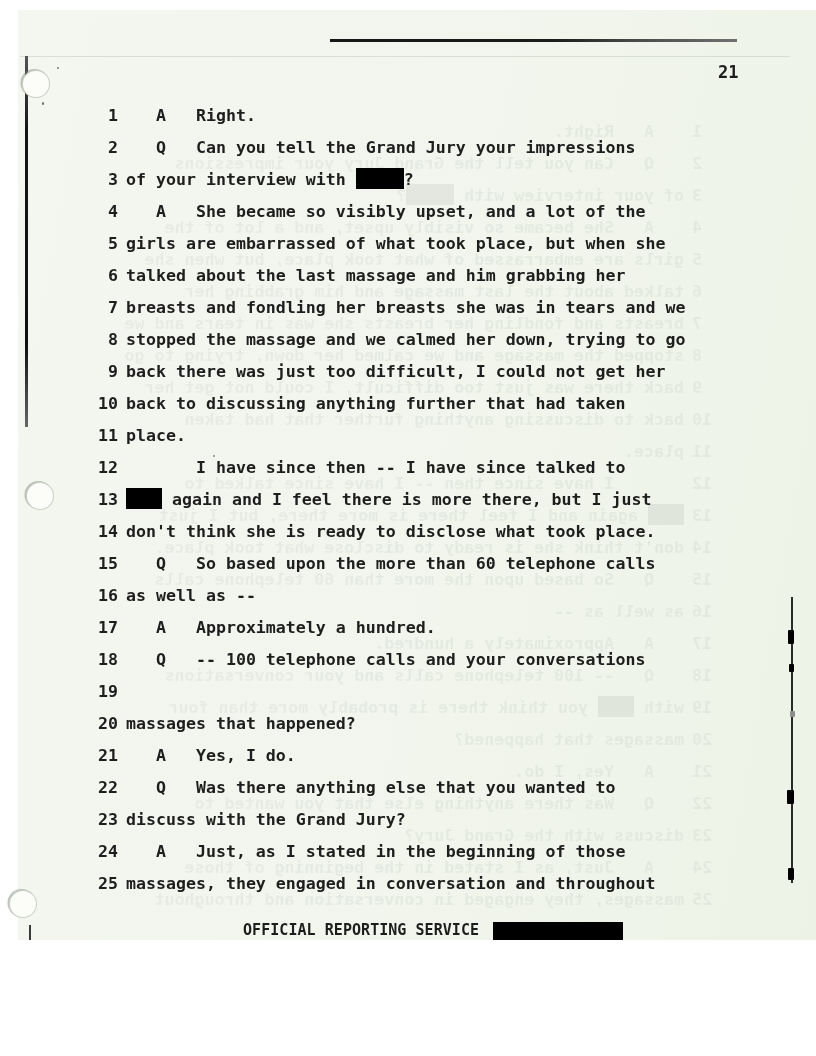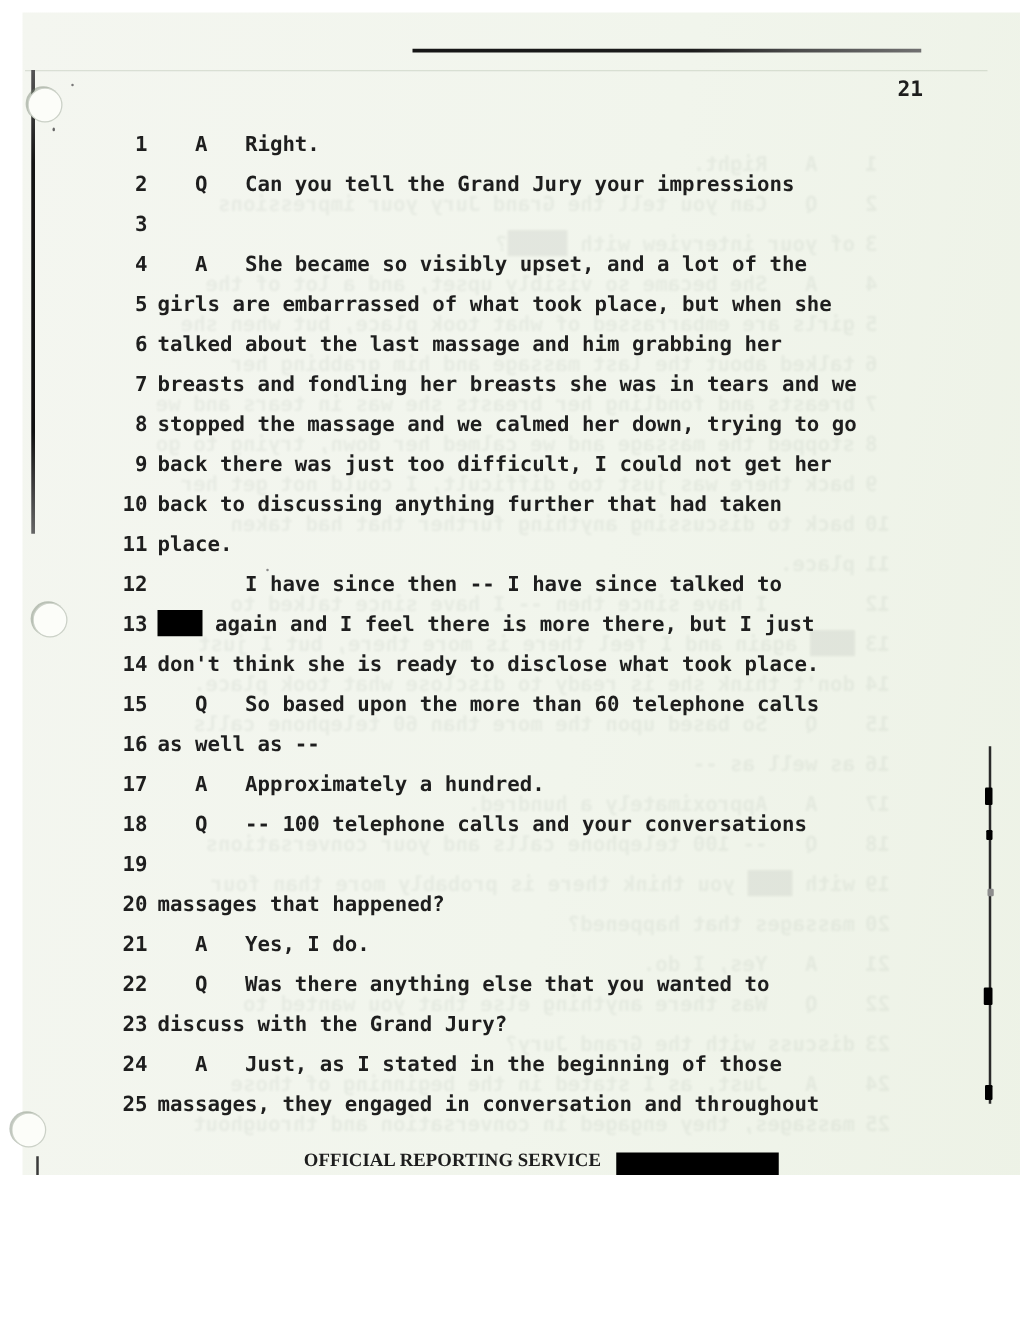--- a/index.html
+++ b/index.html
@@ -51,21 +51,21 @@
   .ltext{position:absolute;left:126px;top:0;white-space:pre;}
   .redact{display:inline-block;height:21px;background:#000;vertical-align:-4px;}
   .bleed{
     top:116px;left:-6px;
     transform:scaleX(-1);
     opacity:0.055;filter:blur(0.7px);
     color:#2e4434;
   }
   .footer-service{
     position:absolute;left:243px;top:921px;
-    font-size:15px;font-weight:bold;color:#1d1d1d;letter-spacing:0.05px;font-family:Liberation Serif, serif;
+    font-size:15px;font-weight:bold;color:#1d1d1d;letter-spacing:0.05px;
   }
   .footer-redaction{
     position:absolute;left:493px;top:922px;height:24px;background:#000;
   }
   .copy-label{
     position:absolute;left:427px;top:990px;
     font-family:"Liberation Serif","DejaVu Serif",serif;
     font-size:17.5px;font-weight:bold;color:#1a1a1a;
   }
 </style>
@@ -208,20 +208,21 @@
       <div class="tline">
         <span class="lnum">1</span>
         <span class="ltext">   A   Right.</span>
       </div>
       <div class="tline">
         <span class="lnum">2</span>
         <span class="ltext">   Q   Can you tell the Grand Jury your impressions</span>
       </div>
       <div class="tline">
         <span class="lnum">3</span>
+        <span class="ltext">of your interview with <span class="redact" style="width: 48px;"></span>?</span>
       </div>
       <div class="tline">
         <span class="lnum">4</span>
         <span class="ltext">   A   She became so visibly upset, and a lot of the</span>
       </div>
       <div class="tline">
         <span class="lnum">5</span>
         <span class="ltext">girls are embarrassed of what took place, but when she</span>
       </div>
       <div class="tline">

